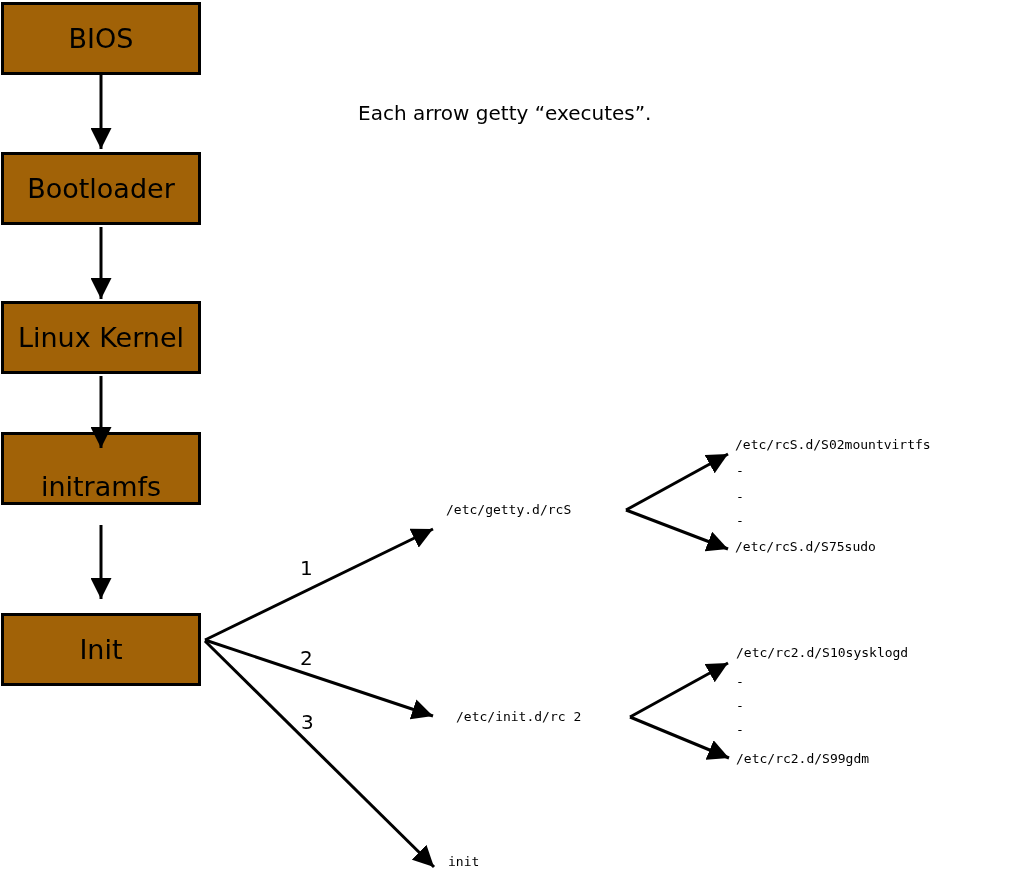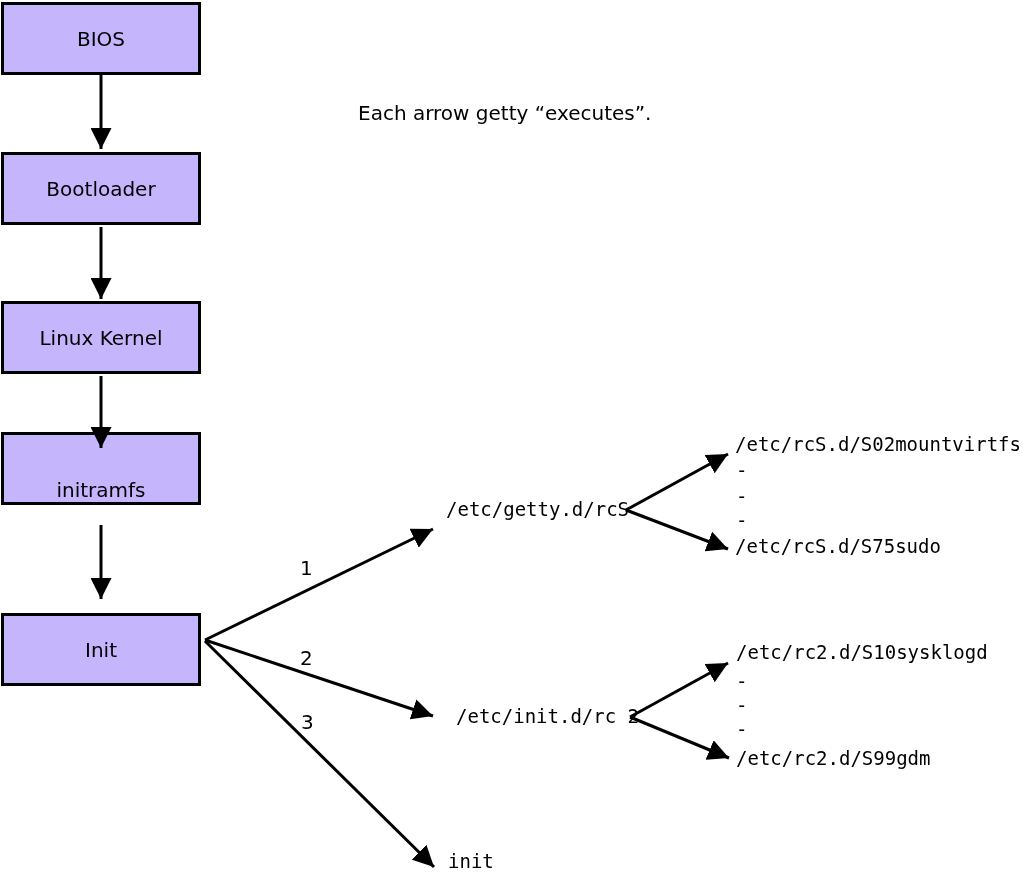--- a/index.html
+++ b/index.html
@@ -11,45 +11,45 @@
     color: #000000;
     font-family: "DejaVu Sans", "Liberation Sans", sans-serif;
     overflow: hidden;
   }
   .box {
     position: absolute;
     left: 1px;
     width: 194px;
     height: 67px;
     border: 3px solid #000000;
-    background: #c4b5fd;
+    background: #a16207;
     display: flex;
     align-items: center;
     justify-content: center;
-    font-size: 20px;
+    font-size: 27px;
   }
   .arrows {
     position: absolute;
     left: 0;
     top: 0;
     width: 1024px;
     height: 875px;
     pointer-events: none;
   }
   .arrows line { stroke: #000000; stroke-width: 3; }
   .label-sans {
     position: absolute;
     font-size: 20px;
     line-height: 20px;
     white-space: pre;
   }
   .label-mono {
     position: absolute;
     font-family: "DejaVu Sans Mono", "Liberation Mono", monospace;
-    font-size: 19px;
+    font-size: 13px;
     line-height: 19px;
     white-space: pre;
   }
 </style>
 </head>
 <body>
 
 <div class="canvas">
 
   <div class="label-sans" style="left:358px; top:103px;">Each arrow getty “executes”.</div>

